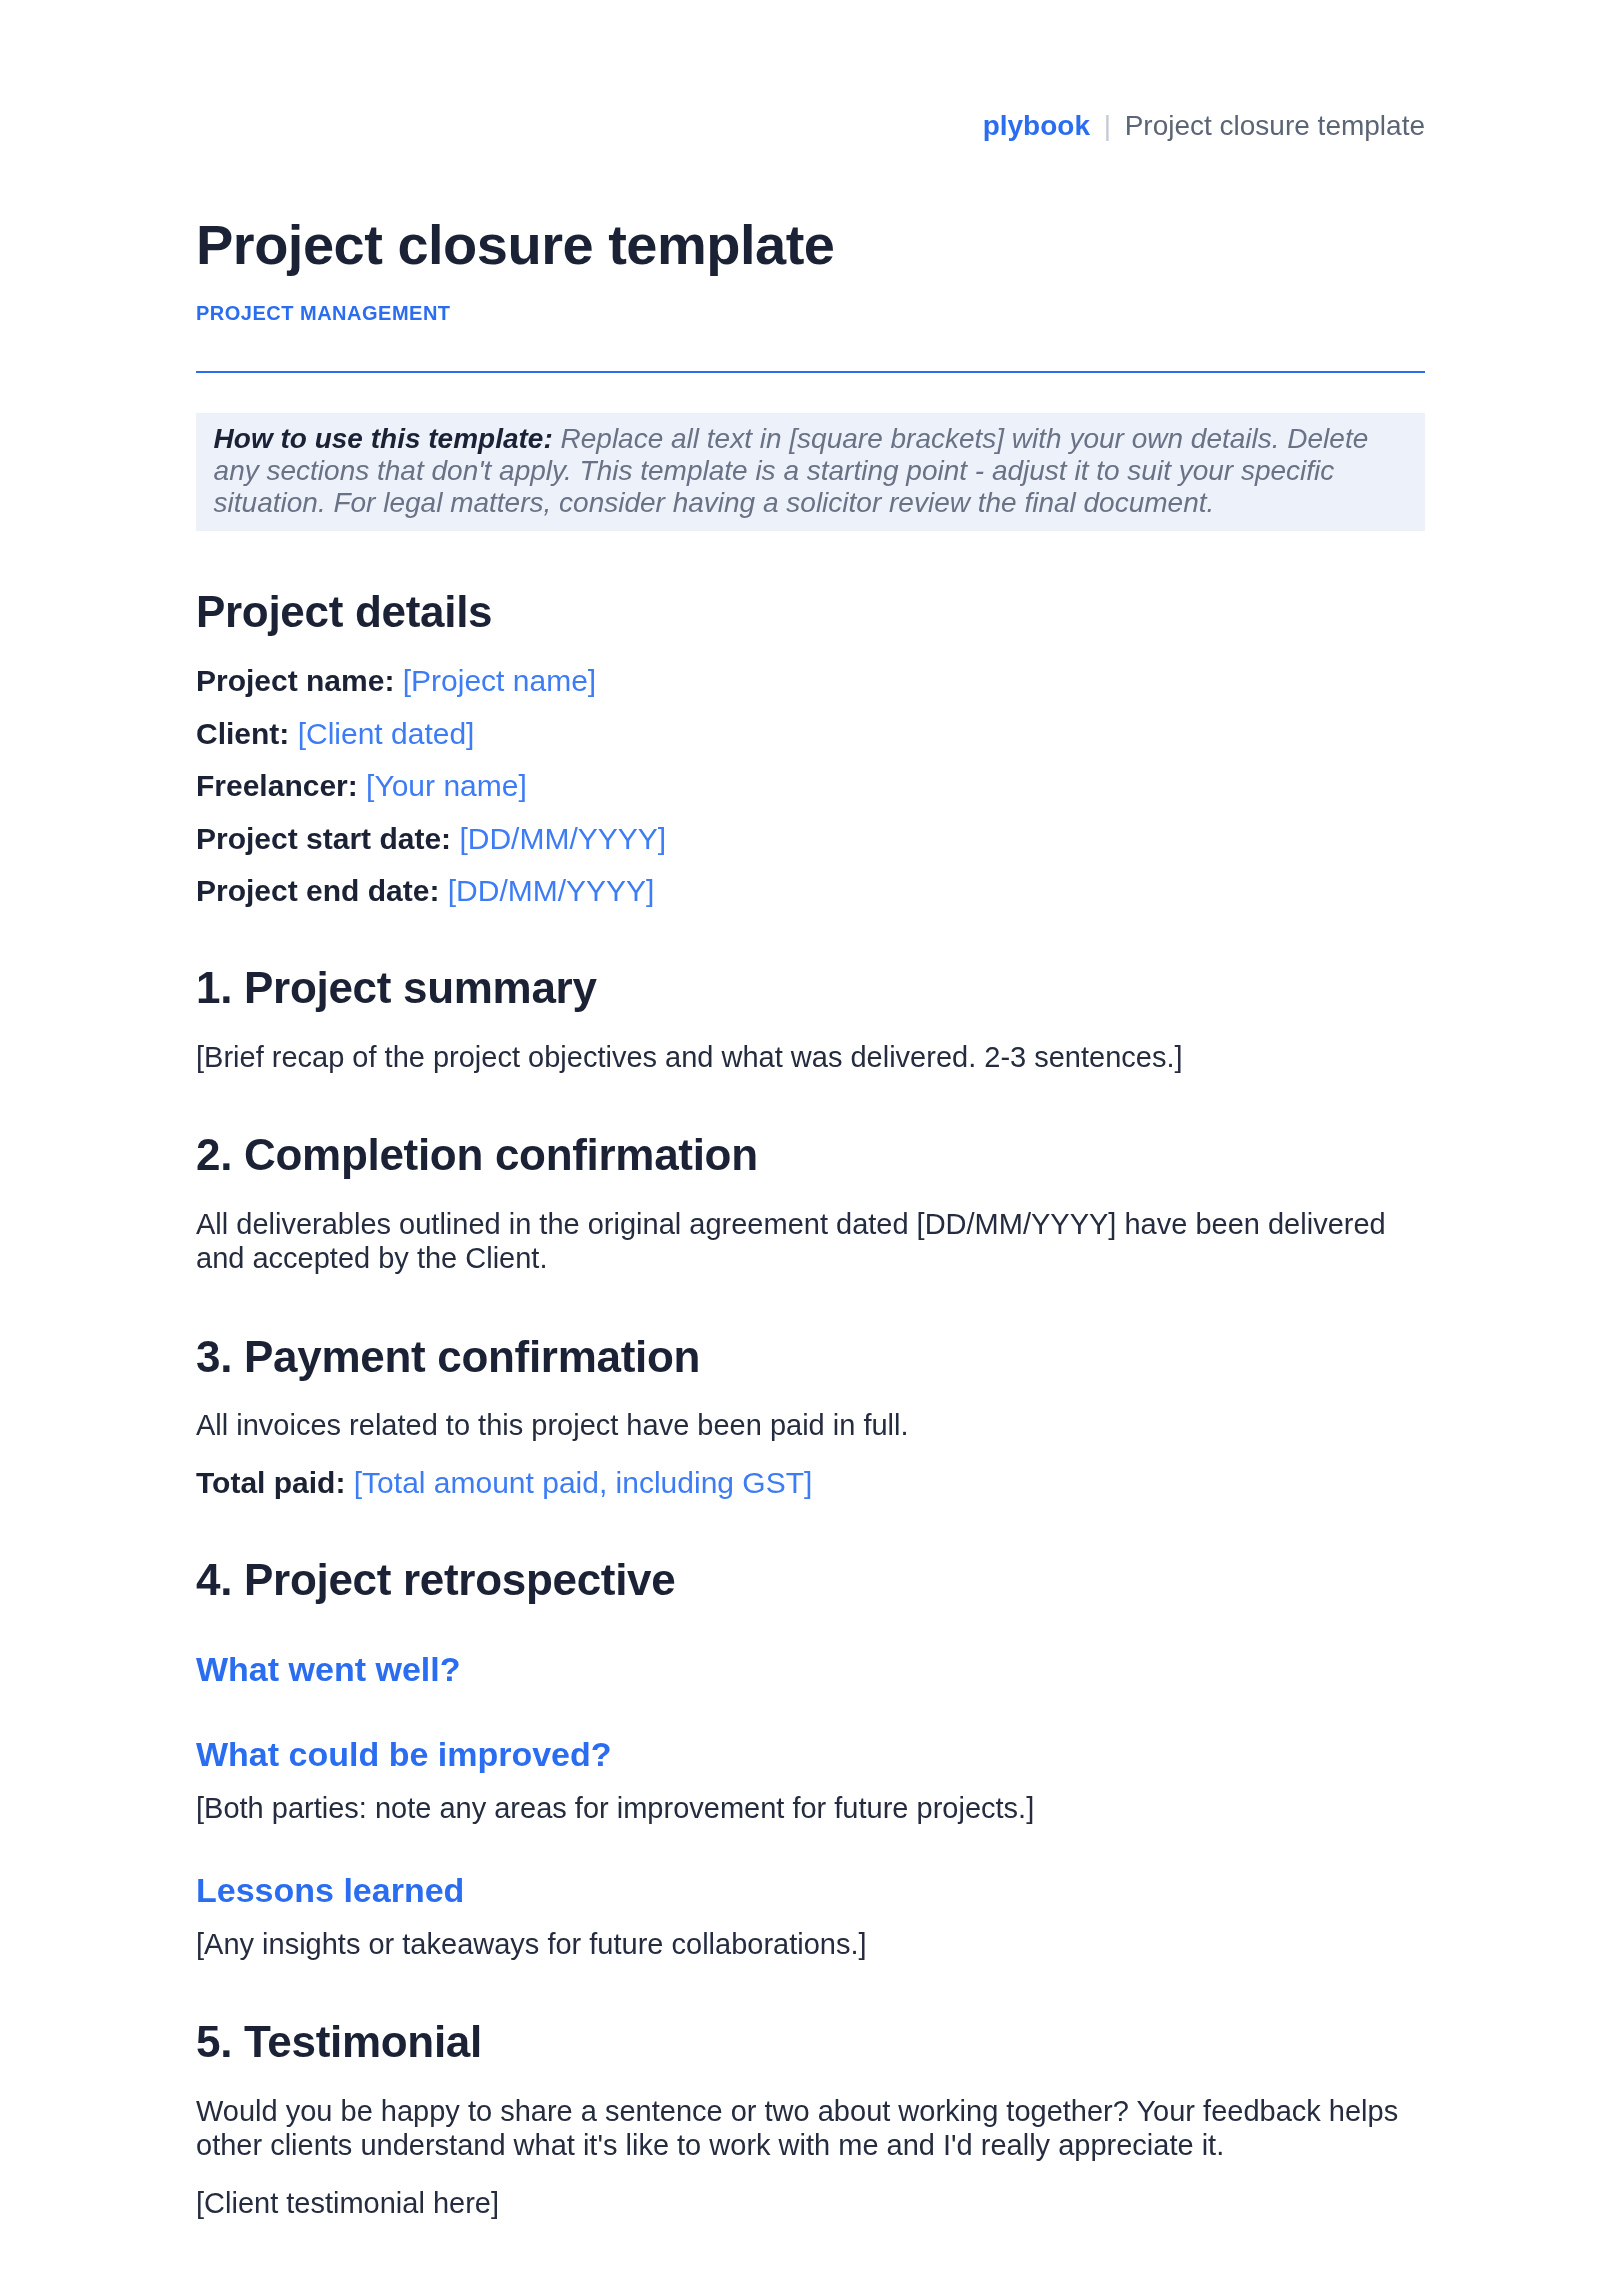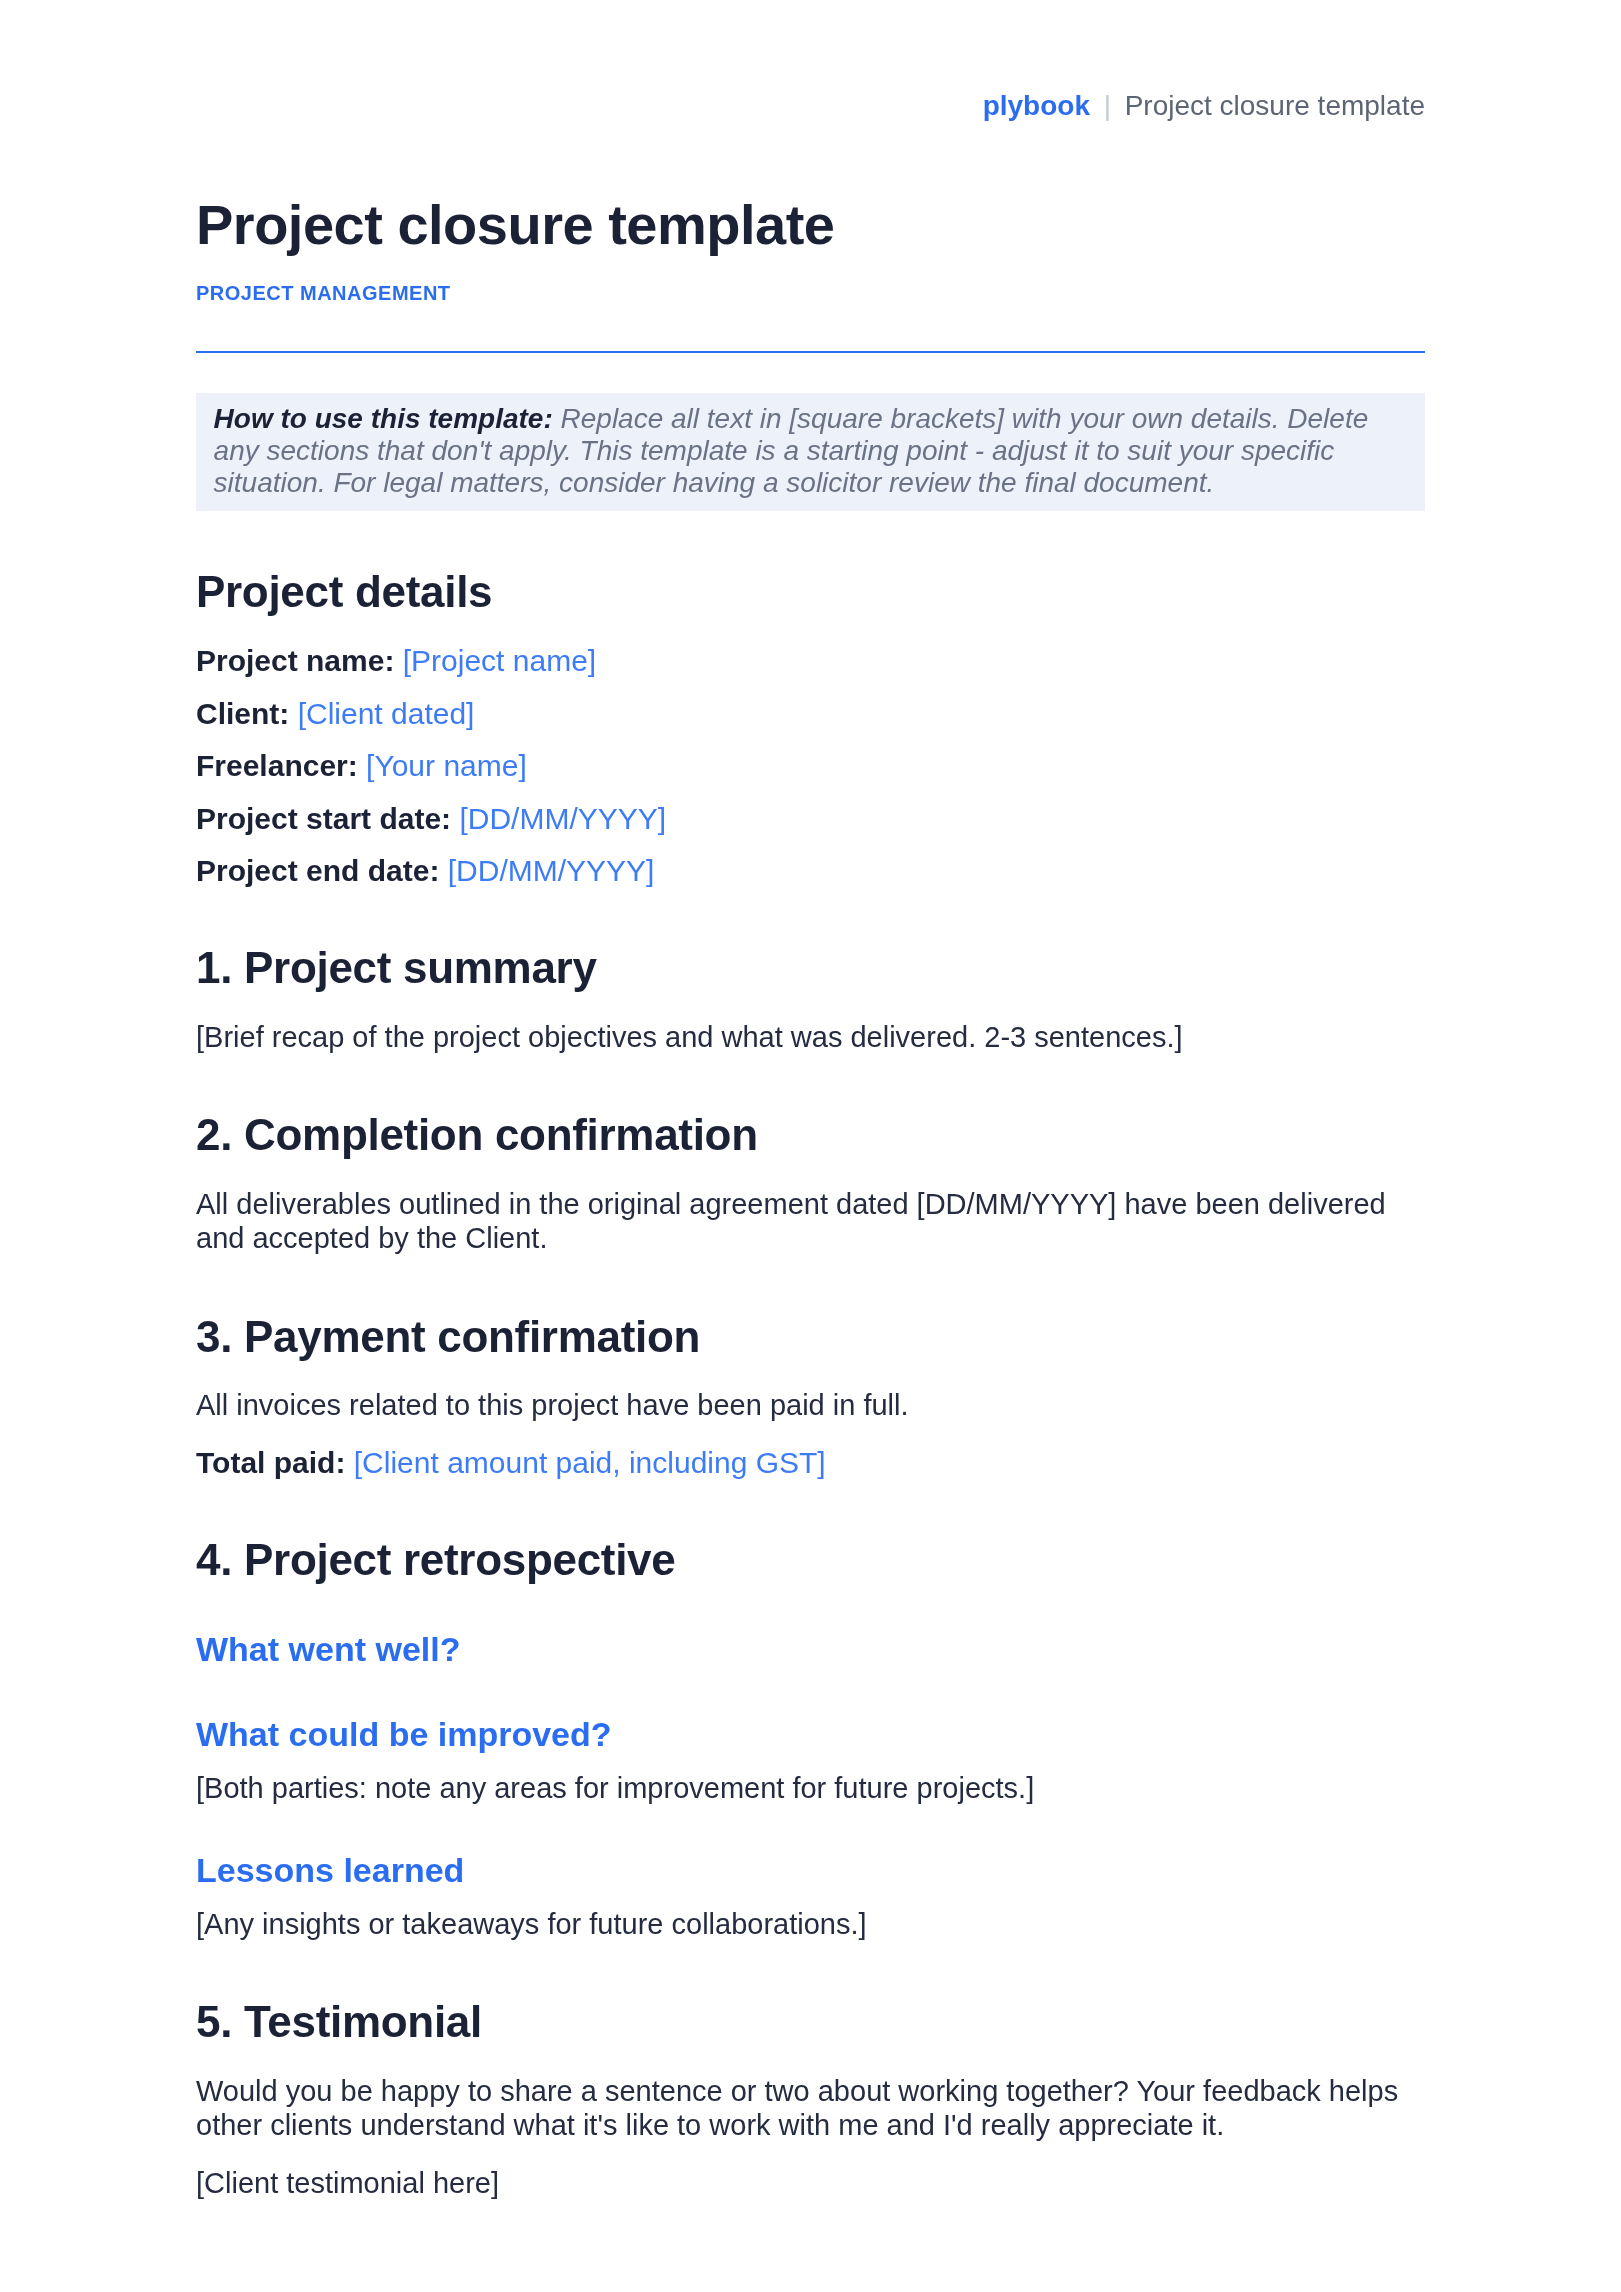--- a/index.html
+++ b/index.html
@@ -17,21 +17,21 @@
   html,body{margin:0;padding:0;}
   body{
     width:1621px;height:2293px;background:#ffffff;
     font-family:"Liberation Sans","DejaVu Sans",sans-serif;
     color:var(--body-text);
     -webkit-font-smoothing:antialiased;
   }
   .page{width:1621px;height:2293px;padding:90px 196px 0 196px;overflow:hidden;}
 
   .top-header{
-    text-align:right;font-size:28px;line-height:1.15;color:var(--muted);
+    text-align:right;font-size:28px;line-height:1.15;color:var(--muted);margin-top:20px;
   }
   .top-header .brand{color:var(--accent);font-weight:700;}
   .top-header .divider{color:var(--divider);margin:0 13.7px;font-weight:400;}
 
   h1.page-title{
     margin:74px 0 0 0;font-size:56px;line-height:1.05;
     font-weight:700;color:var(--heading);letter-spacing:-0.5px;
   }
   .eyebrow{
     margin-top:27px;font-size:20px;font-weight:700;color:var(--accent);
@@ -109,21 +109,21 @@
   <h2 class="section-heading">1. Project summary</h2>
   <p class="body-text">[Brief recap of the project objectives and what was delivered. 2-3 sentences.]</p>
 
   <h2 class="section-heading">2. Completion confirmation</h2>
   <p class="body-text">All deliverables outlined in the original agreement dated [DD/MM/YYYY] have been delivered and accepted by the Client.</p>
 
   <h2 class="section-heading">3. Payment confirmation</h2>
   <p class="body-text">All invoices related to this project have been paid in full.</p>
   <div class="field-row">
     <span class="field-label">Total paid:</span>
-    <span class="field-value">[Client amount paid, including GST]</span>
+    <span class="field-value">[Total amount paid, including GST]</span>
   </div>
 
   <h2 class="section-heading">4. Project retrospective</h2>
 
   <h3 class="sub-heading">What went well?</h3>
 
   <h3 class="sub-heading">What could be improved?</h3>
   <p class="body-text">[Both parties: note any areas for improvement for future projects.]</p>
 
   <h3 class="sub-heading">Lessons learned</h3>

